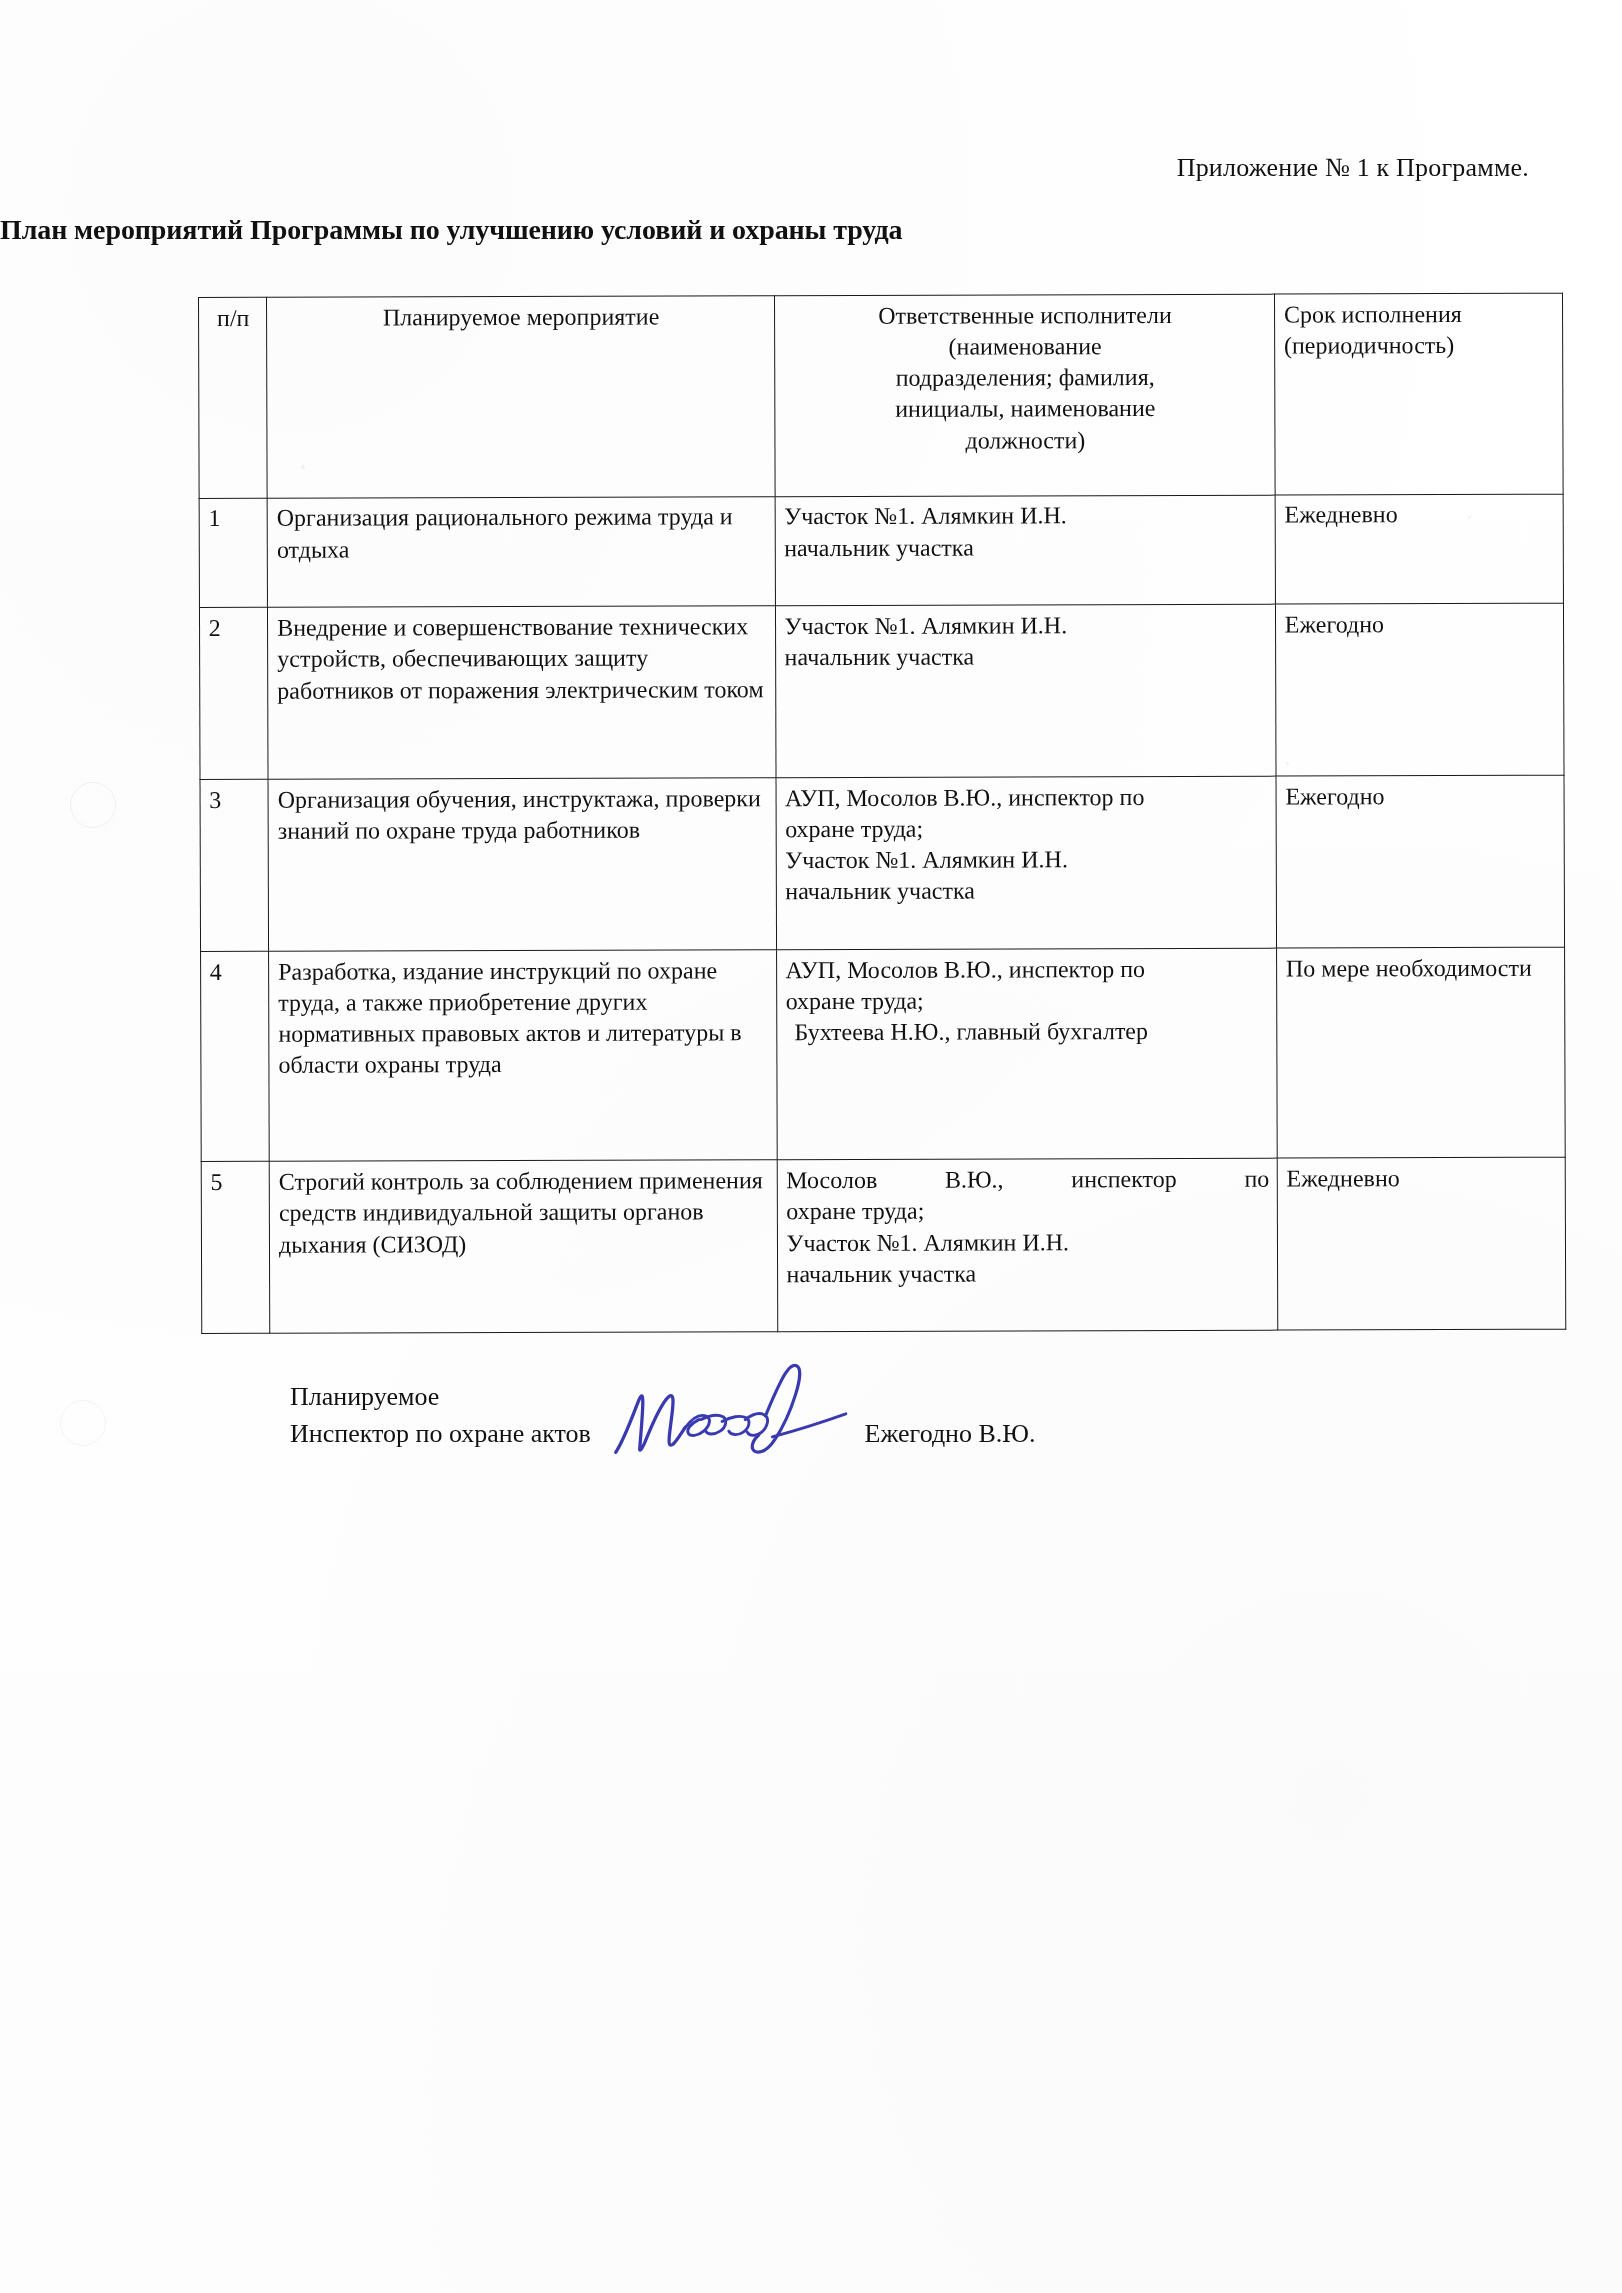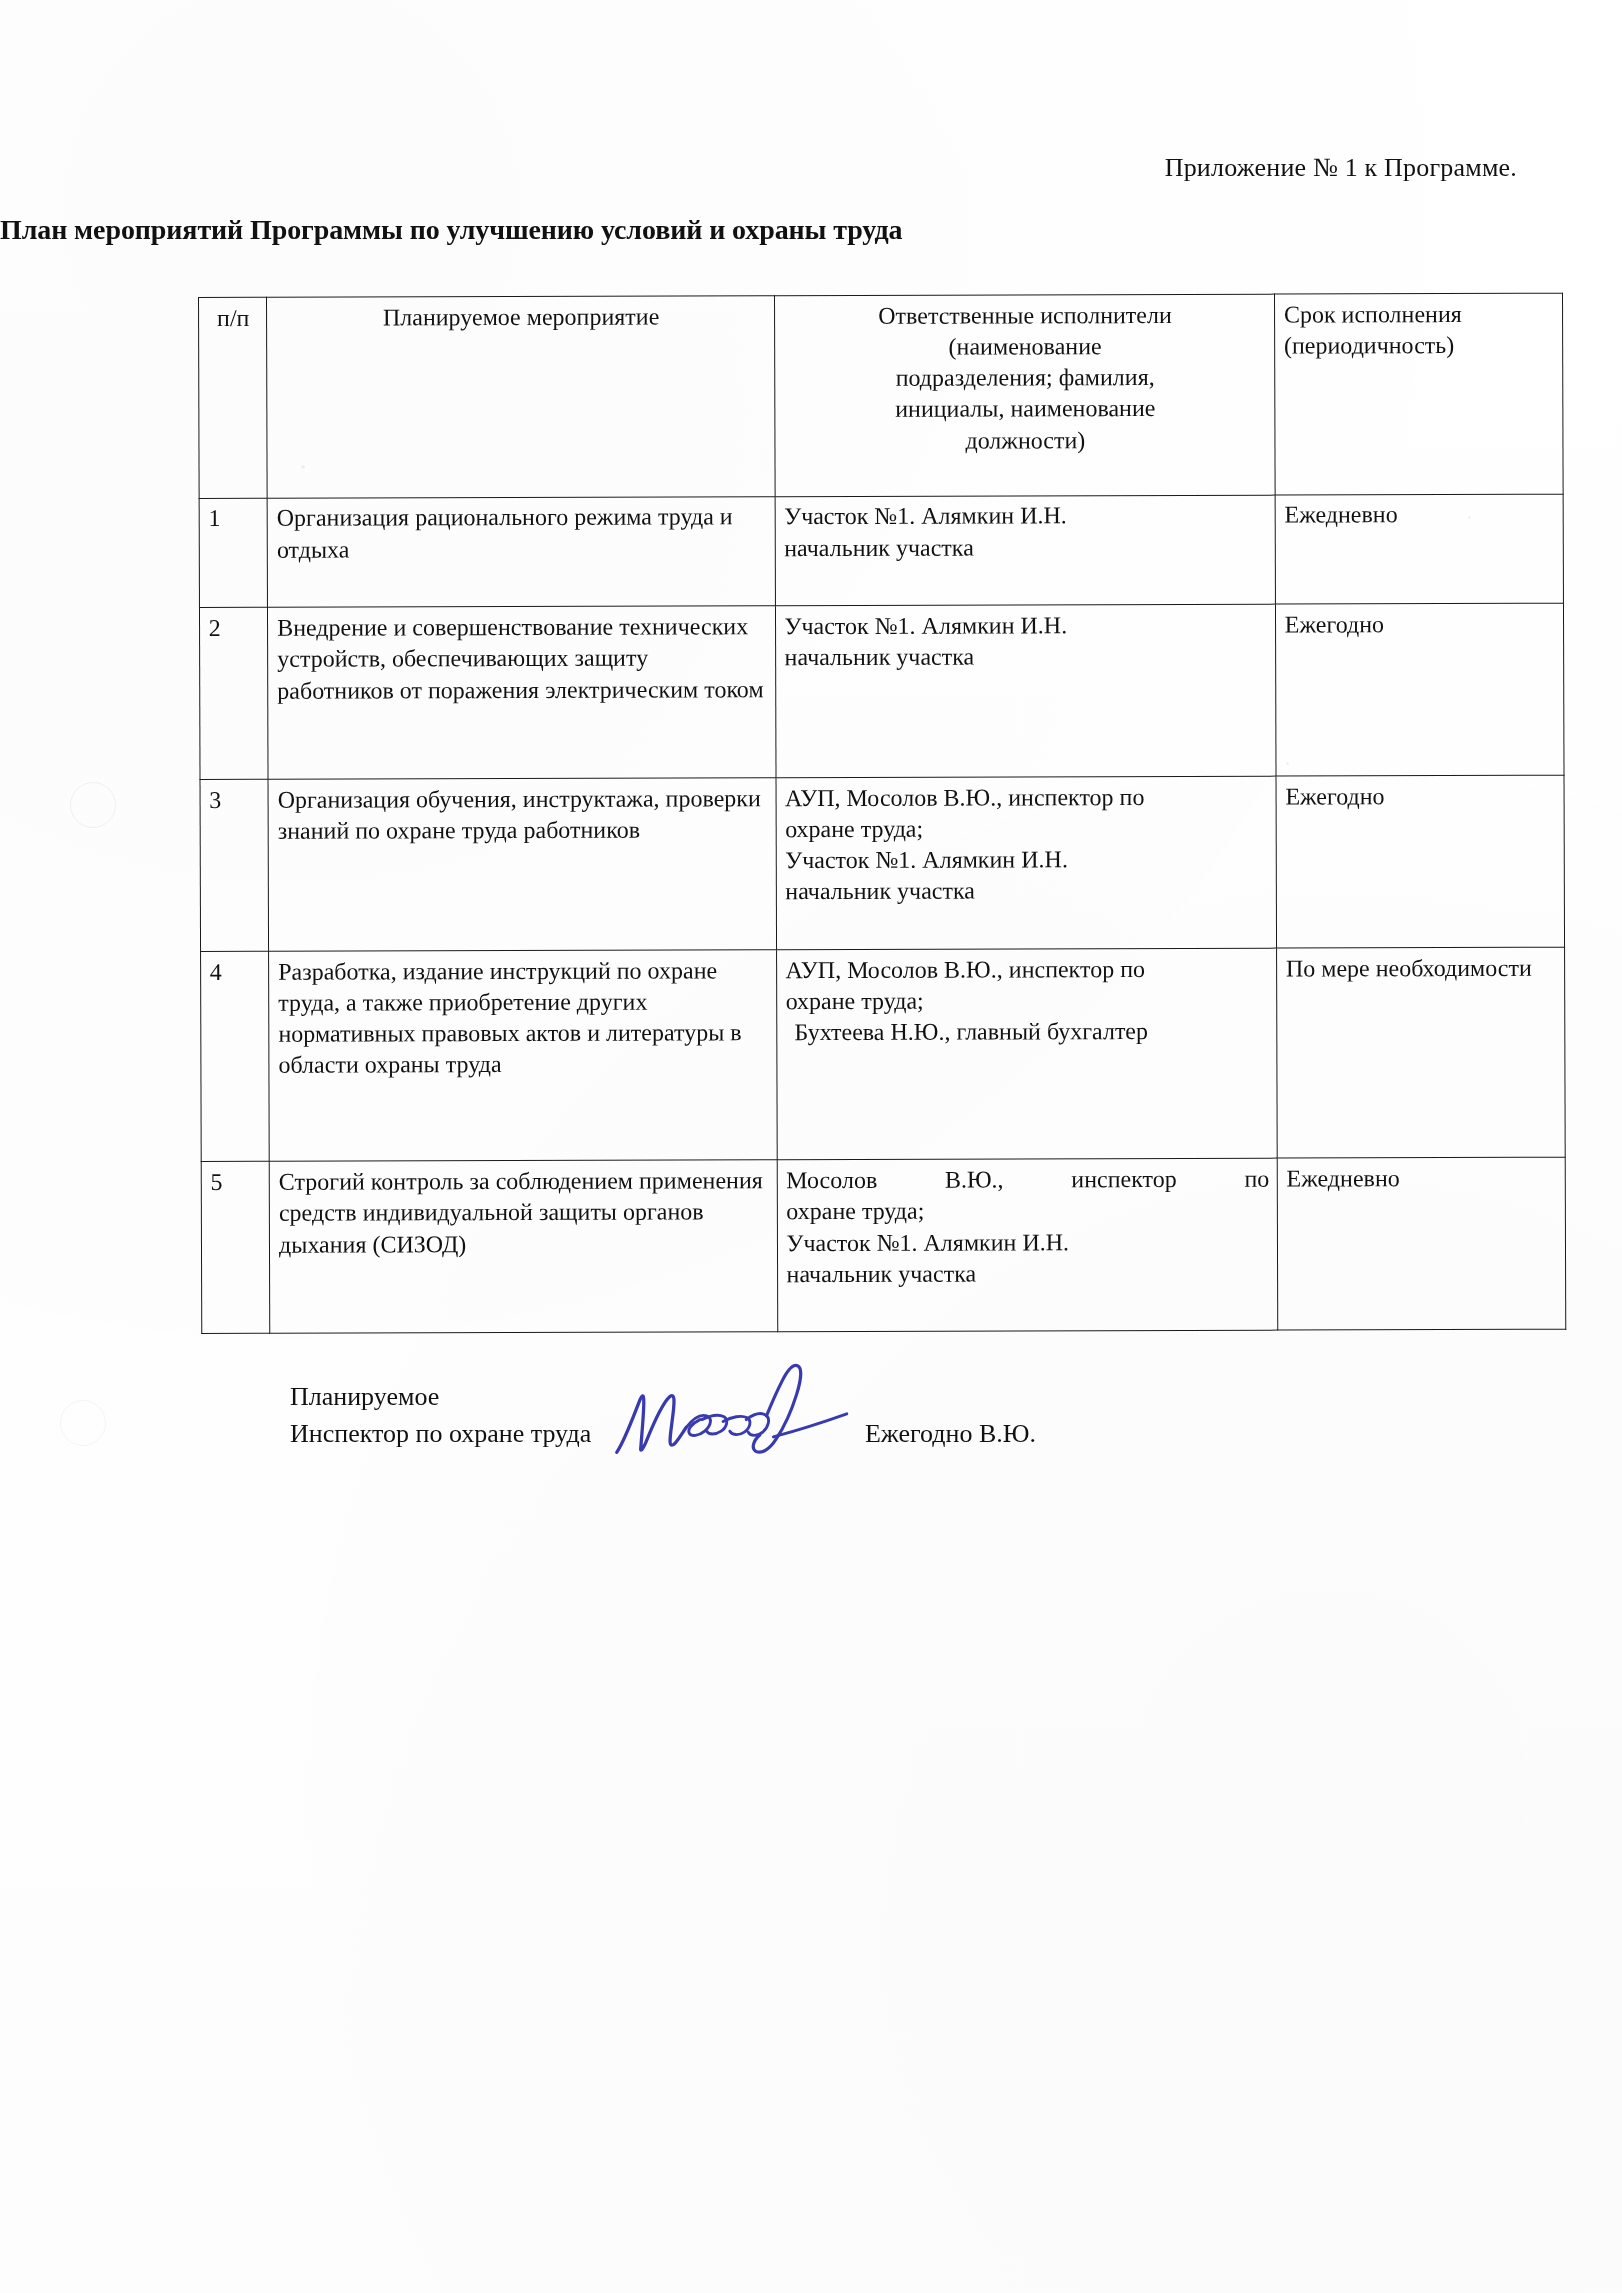--- a/index.html
+++ b/index.html
@@ -36,21 +36,21 @@
   }
   .punch-1 { left: 70px;  top: 782px;  width: 44px; height: 44px; }
   .punch-2 { left: 60px;  top: 1400px; width: 44px; height: 44px; border-color: rgba(0,0,0,0.045); }
 
   
   .speckle { position: absolute; background: rgba(0,0,0,0.05); border-radius: 50%; }
 
   
   .appendix {
     position: absolute;
-    left: 0; right: 16px;
+    left: 0; right: 4px;
     top: 153px;
     text-align: right;
     padding-right: 89px;
     font-size: 26px;
     letter-spacing: 0.2px;
     white-space: nowrap;
   }
 
   .doc-title {
     position: absolute;
@@ -240,21 +240,21 @@
 
       </tbody>
     </table>
   </div>
 
   <div class="sig-block">
     <div class="sig-row">
       <span class="sig-role">Планируемое</span>
     </div>
     <div class="sig-row">
-      <span class="sig-role">Инспектор по охране труда</span>
+      <span class="sig-role">Инспектор по охране актов</span>
       <span class="sig-mark">
         <svg viewBox="0 0 270 104" preserveAspectRatio="none" aria-hidden="true">
           <g fill="none" stroke="#3a3ab0" stroke-linecap="round" stroke-linejoin="round">
             <path d="M8,96 C16,84 24,62 31,44 C34,36 36,34 36,44 C36,56 34,76 33,90 C32,96 34,95 38,86 C46,66 56,44 63,38 C68,34 68,42 66,58 C64,74 62,86 64,88 C67,91 73,80 80,70" stroke-width="3.4"></path>
             <path d="M80,70 C86,62 94,56 101,58 C107,60 106,68 99,74 C93,79 85,80 83,76 C81,72 86,66 94,62" stroke-width="3"></path>
             <path d="M96,62 C104,58 113,56 119,59 C124,62 122,70 116,74 C110,78 103,78 101,74" stroke-width="3"></path>
             <path d="M118,64 C127,59 137,57 143,60 C148,63 146,71 140,75 C134,79 127,78 125,74" stroke-width="3"></path>
             <path d="M142,62 C150,56 158,54 163,58 C167,61 165,70 159,75 C153,80 146,79 144,75" stroke-width="3"></path>
             <path d="M163,58 C167,48 173,34 179,22 C184,12 190,4 195,6 C200,8 199,20 194,36 C189,52 181,70 173,82 C166,93 158,98 152,95 C147,92 149,84 156,78" stroke-width="3.3"></path>
             <path d="M170,80 C192,74 218,66 246,56" stroke-width="3"></path>

